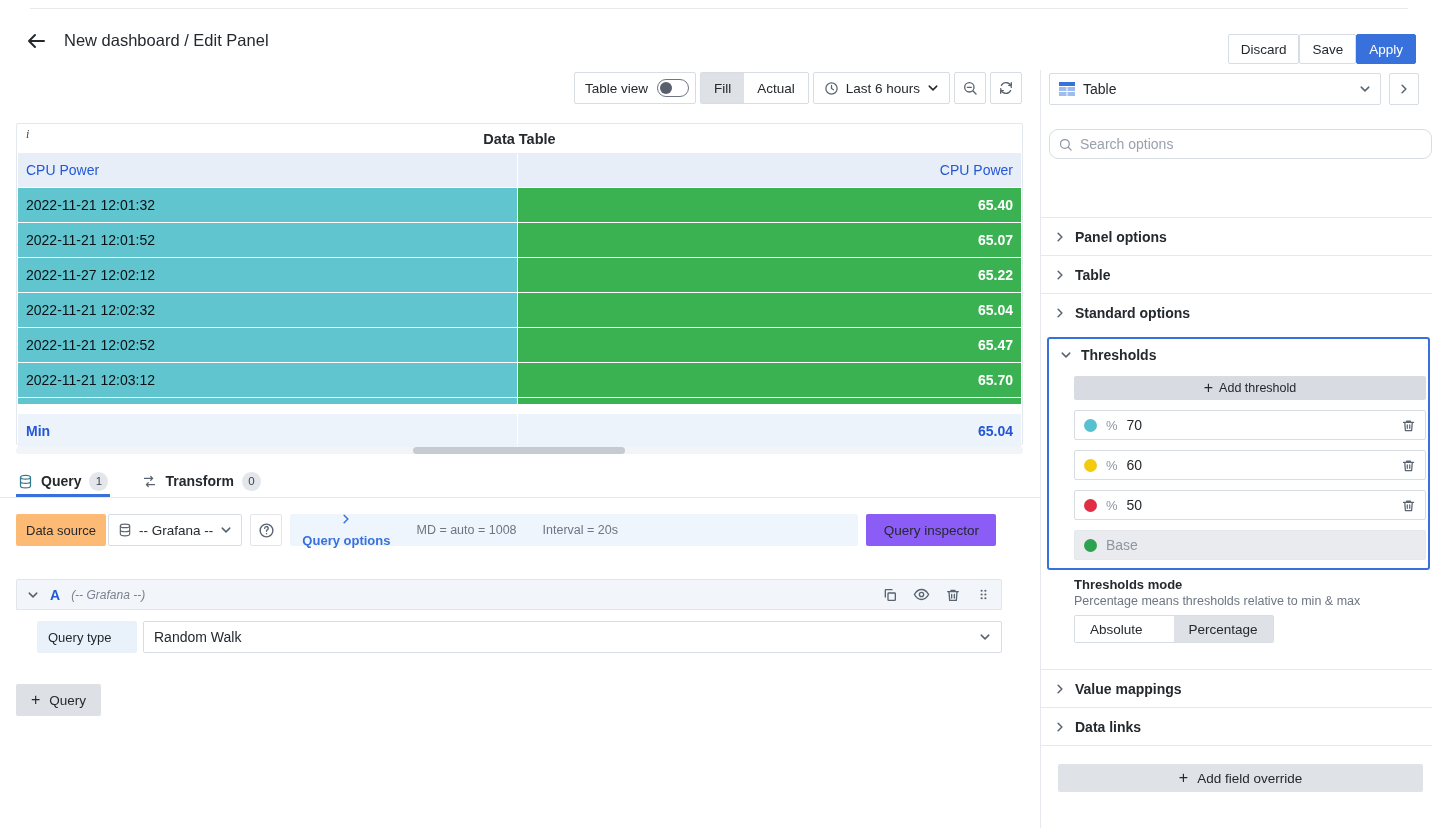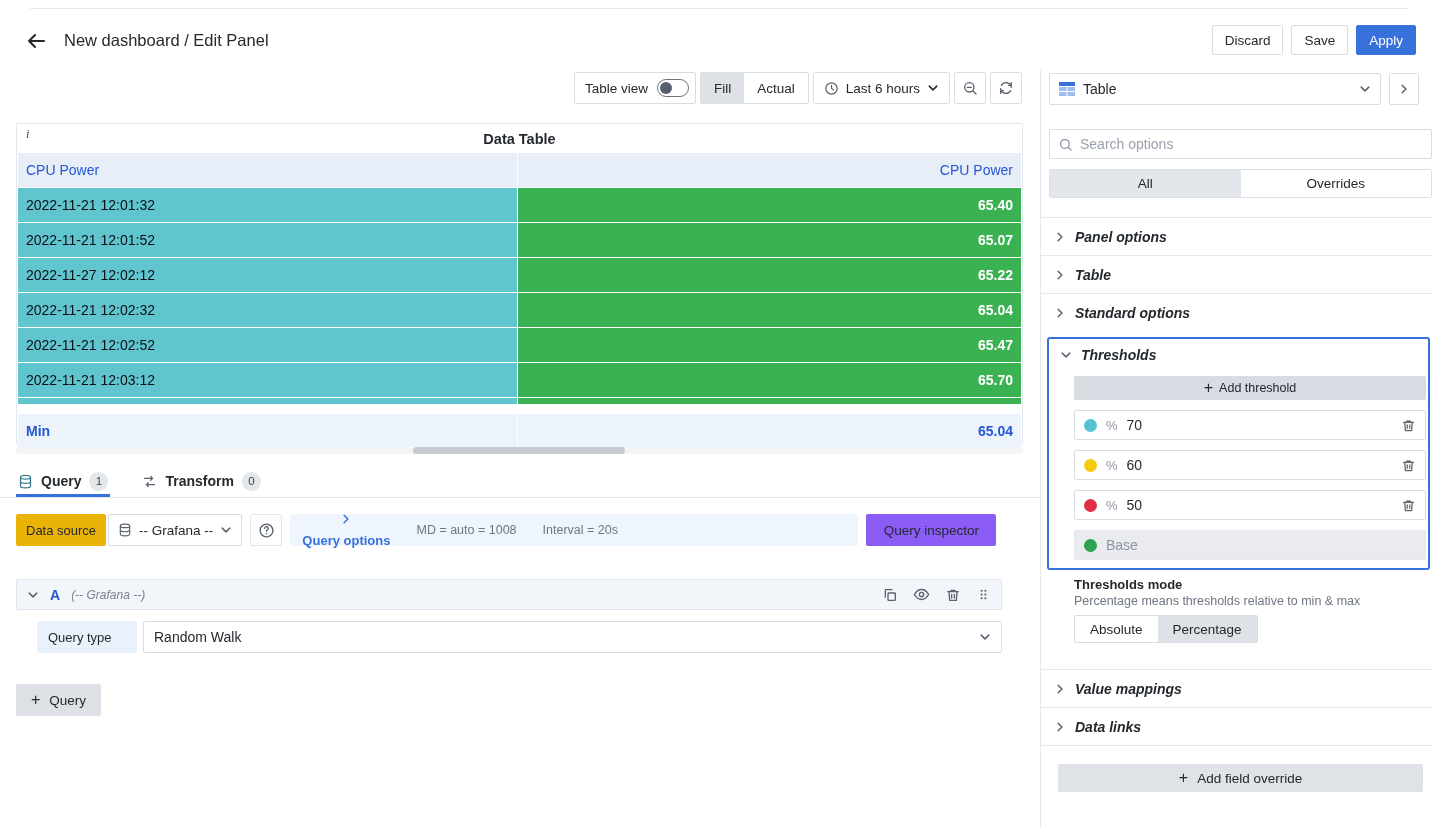--- a/index.html
+++ b/index.html
@@ -10,21 +10,21 @@
   .app{position:relative;width:1432px;height:828px;background:#fff;}
   svg{display:block;}
   .chev{width:12px;height:12px;}
   .chev path{fill:none;stroke:currentColor;stroke-width:2;stroke-linecap:round;stroke-linejoin:round;}
   .gray-ic{color:#5A6470;}
 
   
   .top-line{position:absolute;top:8px;left:30px;width:1378px;height:1px;background:#E7E9ED;}
   .back-btn{position:absolute;left:24px;top:28px;width:26px;height:26px;background:none;border:none;cursor:pointer;color:#24292E;}
   .page-title{position:absolute;left:64px;top:31px;font-size:16.5px;font-weight:500;}
-  .header-actions{position:absolute;right:16px;top:25px;display:flex;gap:8px;}
+  .header-actions{position:absolute;right:16px;top:34px;display:flex;}
   .btn{height:30px;border-radius:2px;font-size:13.5px;font-weight:500;padding:0 12px;display:flex;align-items:center;justify-content:center;cursor:pointer;font-family:inherit;}
   .btn-secondary{background:#fff;border:1px solid #D8DCE3;color:#24292E;}
   .btn-primary{background:var(--blue);border:1px solid var(--blue);color:#fff;}
 
   
   .main{position:absolute;left:0;top:70px;width:1040px;height:758px;}
   .toolbar{position:absolute;top:2px;right:18px;height:32px;display:flex;gap:4px;align-items:stretch;}
   .tb-box{display:flex;align-items:center;border:1px solid #D8DCE3;border-radius:2px;background:#fff;font-size:13.5px;font-weight:500;color:#24292E;}
   .table-view{padding:0 6px 0 10px;gap:9px;}
   .toggle{width:32px;height:18px;border:1px solid #6E7683;border-radius:10px;position:relative;background:#fff;cursor:pointer;}
@@ -56,21 +56,21 @@
 
   
   .tabs{position:absolute;left:16px;top:395px;height:32px;display:flex;gap:30px;}
   .tab{display:flex;align-items:center;gap:8px;font-size:14px;font-weight:600;position:relative;padding:0 2px;cursor:pointer;}
   .badge{min-width:19px;height:19px;border-radius:10px;background:#E3E6EA;color:#3E4650;font-size:11.5px;font-weight:500;display:flex;align-items:center;justify-content:center;padding:0 6px;}
   .tab.active::after{content:"";position:absolute;left:0;right:0;bottom:0;height:3px;background:var(--blue);}
   .tabs-divider{position:absolute;left:0;top:427px;width:1040px;height:1px;background:#E5E8EC;}
 
   
   .ds-row{position:absolute;left:16px;top:444px;height:32px;display:flex;align-items:stretch;}
-  .inline-label{display:flex;align-items:center;background:#eab308;border-radius:2px;padding:0 10px;font-size:13px;font-weight:500;}
+  .inline-label{display:flex;align-items:center;background:#fdba74;border-radius:2px;padding:0 10px;font-size:13px;font-weight:500;}
   .ds-picker{display:flex;align-items:center;gap:7px;border:1px solid #D8DCE3;border-radius:2px;background:#fff;padding:0 9px;margin-left:2px;font-size:13.5px;font-weight:500;cursor:pointer;}
   .help-btn{width:32px;margin-left:8px;display:flex;align-items:center;justify-content:center;border:1px solid #E2E5EA;border-radius:2px;background:#fff;cursor:pointer;}
   .qopts{margin-left:8px;width:568px;display:flex;align-items:center;gap:26px;background:#EEF5FC;border-radius:2px;padding:0 12px;}
   .qo-link{color:var(--blue);font-size:13px;font-weight:700;display:flex;gap:8px;align-items:center;cursor:pointer;flex-direction:column;}
   .qo-stat{color:#6E7683;font-size:12.5px;}
   .qinspect{margin-left:8px;width:130px;background:#8b5cf6;border:none;border-radius:2px;font-size:13.5px;font-weight:500;display:flex;align-items:center;justify-content:center;cursor:pointer;font-family:inherit;color:#24292E;}
 
   
   .query-card-head{position:absolute;left:16px;top:509px;width:986px;height:31px;background:#F2F6FB;border:1px solid #E1E6EE;border-radius:2px 2px 0 0;display:flex;align-items:center;padding:0 10px;gap:11px;}
   .qref{color:var(--link-blue);font-weight:700;font-size:14px;}
@@ -83,45 +83,45 @@
   .qtype-select{margin-left:6px;flex:1;border:1px solid #D8DCE3;border-radius:2px;display:flex;align-items:center;padding:0 10px;font-size:14px;cursor:pointer;background:#fff;}
   .qtype-select .chev{margin-left:auto;color:#5A6470;}
   .add-query{position:absolute;left:16px;top:614px;height:32px;padding:0 15px;background:#DDE0E5;border:none;border-radius:2px;display:flex;align-items:center;gap:9px;font-size:13.5px;font-weight:500;cursor:pointer;font-family:inherit;color:#24292E;}
   .plus{font-size:16px;font-weight:500;line-height:1;}
 
   
   .sidebar{position:absolute;left:1040px;top:70px;width:392px;height:758px;border-left:1px solid #E5E8EC;background:#fff;}
   .viz-picker{position:absolute;left:8px;top:3px;width:332px;height:32px;border:1px solid #D8DCE3;border-radius:2px;display:flex;align-items:center;padding:0 9px;gap:8px;font-size:14px;font-weight:500;cursor:pointer;background:#fff;}
   .viz-picker .chev{margin-left:auto;color:#5A6470;}
   .expand-btn{position:absolute;left:348px;top:3px;width:30px;height:32px;border:1px solid #D8DCE3;border-radius:2px;background:#fff;display:flex;align-items:center;justify-content:center;cursor:pointer;color:#5A6470;}
-  .search-box{position:absolute;left:8px;top:59px;width:383px;height:30px;border:1px solid #D8DCE3;border-radius:2px;display:flex;align-items:center;padding:0 8px;gap:7px;background:#fff;}
+  .search-box{position:absolute;left:8px;top:59px;width:383px;height:30px;border:1px solid #D8DCE3;border-radius:9px;display:flex;align-items:center;padding:0 8px;gap:7px;background:#fff;}
   .search-box input{border:none;outline:none;flex:1;font-size:14px;font-family:inherit;color:#24292E;background:transparent;}
   .search-box input::placeholder{color:#9AA1AC;}
   .opt-tabs{position:absolute;left:8px;top:99px;width:383px;height:29px;display:flex;border:1px solid #DCDFE5;border-radius:2px;overflow:hidden;}
   .opt-tab{flex:1;display:flex;align-items:center;justify-content:center;font-size:13.5px;font-weight:500;background:#fff;cursor:pointer;}
   .opt-tab.sel{background:#E3E6EA;}
   .section{position:absolute;left:0;width:392px;height:38px;border-top:1px solid #E5E8EC;display:flex;align-items:center;gap:9px;padding-left:13px;cursor:pointer;color:#5A6470;}
-  .sec-title{font-size:14px;font-weight:700;color:#24292E;font-style:italic;}
+  .sec-title{font-size:14px;font-weight:700;color:#24292E;}
   .divider-end{position:absolute;left:0;top:675px;width:392px;height:1px;background:#E5E8EC;}
 
   .thresh-box{position:absolute;left:6px;top:267px;width:383px;height:233px;border:2px solid var(--blue);border-radius:3px;background:#fff;}
   .thresh-head{display:flex;align-items:center;gap:9px;padding:8px 8px 0 11px;font-size:14px;font-weight:700;cursor:pointer;color:#5A6470;}
   .add-threshold{position:absolute;left:25px;top:37px;width:352px;height:24px;background:#D8DBE1;border:none;border-radius:2px;font-size:12.5px;font-weight:500;display:flex;align-items:center;justify-content:center;gap:6px;cursor:pointer;font-family:inherit;color:#24292E;}
   .th-row{position:absolute;left:25px;width:352px;height:30px;border:1px solid #D8DCE3;border-radius:2px;background:#fff;display:flex;align-items:center;padding:0 9px;gap:9px;}
   .th-row .dot{width:13px;height:13px;border-radius:50%;flex:none;}
   .th-row .pct{color:#8E95A3;font-size:13px;}
   .th-row .val{font-size:14px;}
   .th-trash{margin-left:auto;cursor:pointer;}
   .th-row.base{background:#E9EBEF;border-color:#E4E7EB;}
   .base-label{color:#8E95A3;font-size:14px;}
   .mode-title{position:absolute;left:33px;top:507px;font-size:13px;font-weight:700;}
   .mode-desc{position:absolute;left:33px;top:524px;font-size:12.5px;color:#6E7683;}
   .mode-seg{position:absolute;left:33px;top:545px;height:28px;display:flex;border:1px solid #D8DCE3;border-radius:2px;overflow:hidden;}
   .mode-opt{padding:0 15px;display:flex;align-items:center;font-size:13.5px;font-weight:500;background:#fff;cursor:pointer;}
-  .mode-opt.sel{background:#DEE1E6;}
+  .mode-opt.sel{background:#DEE1E6;margin-left:16px;}
   .add-override{position:absolute;left:17px;top:694px;width:365px;height:28px;background:#DFE2E6;border:none;border-radius:2px;display:flex;align-items:center;justify-content:center;gap:9px;font-size:13.5px;font-weight:500;cursor:pointer;font-family:inherit;color:#24292E;}
 </style>
 </head>
 <body>
 
 <div class="app">
   <div class="top-line"></div>
 
   <button class="back-btn">
     <svg width="24" height="24" viewBox="0 0 24 24">
@@ -333,24 +333,20 @@
     </div>
 
     <div class="search-box">
       <svg width="15" height="15" viewBox="0 0 24 24" style="color:#8E95A3">
           <circle cx="11" cy="11" r="7" fill="none" stroke="currentColor" stroke-width="2"></circle>
           <path d="M16.5 16.5L21 21" fill="none" stroke="currentColor" stroke-width="2" stroke-linecap="round"></path>
         </svg>
       <input type="text" placeholder="Search options" style="">
     </div>
 
-    <div class="opt-tabs">
-      <div class="opt-tab sel">All</div>
-      <div class="opt-tab">Overrides</div>
-    </div>
 
     <div class="section" style="top:147px">
       <svg class="chev" viewBox="0 0 16 16">
           <path d="M5.5 3l5 5-5 5"></path>
         </svg>
       <span class="sec-title">Panel options</span>
     </div>
     <div class="section" style="top:185px">
       <svg class="chev" viewBox="0 0 16 16">
           <path d="M5.5 3l5 5-5 5"></path>

